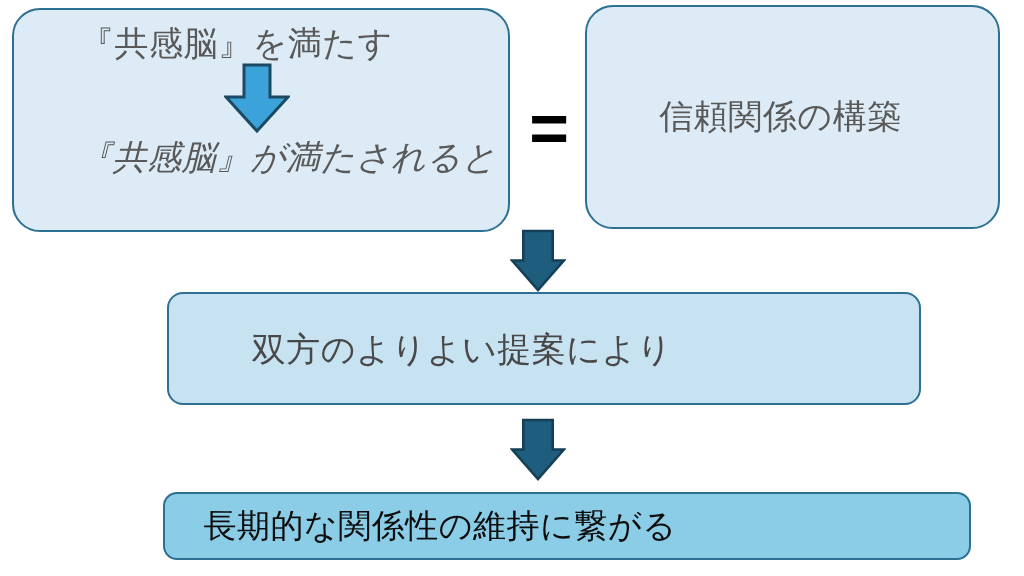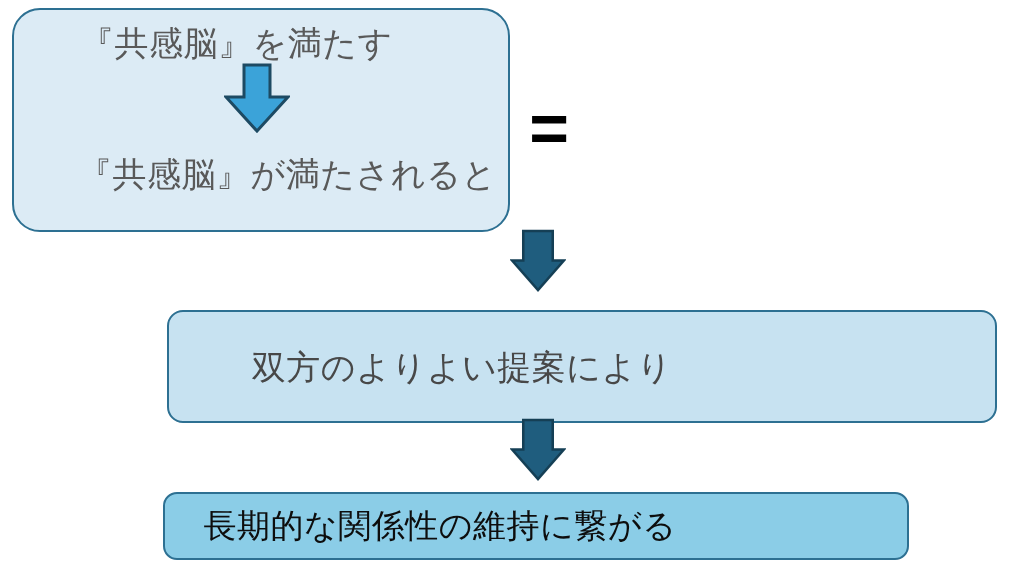--- a/index.html
+++ b/index.html
@@ -23,41 +23,42 @@
     border-radius:28px;
     background:var(--box-fill-light,#dcebf5);
   }
   .box-trust{
     left:585px;top:5px;width:415px;height:224px;
     border-radius:28px;
     background:var(--box-fill-light,#dcebf5);
     display:flex;align-items:center;justify-content:center;
   }
   .box-winwin{
-    left:167px;top:310px;width:830px;height:113px;
+    left:167px;top:292px;width:754px;height:113px;
     border-radius:16px;
     background:var(--box-fill-mid,#c7e2f1);
   }
   .box-longterm{
-    left:163px;top:492px;width:746px;height:68px;
+    left:163px;top:492px;width:808px;height:68px;
     border-radius:14px;
     background:var(--box-fill-strong,#8bcde7);
     font-family:Liberation Serif, serif;
   }
   .empathy-line1{
     position:absolute;left:66px;top:11px;
     font-size:34px;letter-spacing:0.5px;
     color:var(--text-gray,#595959);
     white-space:nowrap;
   }
   .empathy-line23{
-    position:absolute;left:64px;top:145px;
+    position:absolute;left:64px;top:128px;
     font-size:34px;line-height:38px;letter-spacing:0.5px;
     color:var(--text-gray,#595959);
     white-space:nowrap;
+    font-style:italic;
   }
   .small-arrow{
     position:absolute;left:210px;top:53px;
     width:66px;height:70px;
   }
   .small-arrow polygon{
     fill:var(--small-arrow-fill,#3ba3d9);
     stroke:var(--small-arrow-border,#1d4a63);
     stroke-width:3;
   }
@@ -113,20 +114,23 @@
     <svg class="small-arrow" viewBox="0 0 66 70">
       <polygon points="20,2 46,2 46,34 64,34 33,68 2,34 20,34"></polygon>
     </svg>
     <div class="empathy-line23">
       <div>『共感脳』が満たされると</div>
     </div>
   </div>
 
   <div class="equals-sign">=</div>
 
+  <div class="box box-trust">
+    <div class="trust-label">信頼関係の構築</div>
+  </div>
 
   <svg class="big-arrow big-arrow-1" viewBox="0 0 55 62">
     <polygon points="13,2 42,2 42,31 53,31 27.5,60 2,31 13,31"></polygon>
   </svg>
 
   <div class="box box-winwin">
     <div class="winwin-text">
       <div>双方のよりよい提案により</div>
     </div>
   </div>

